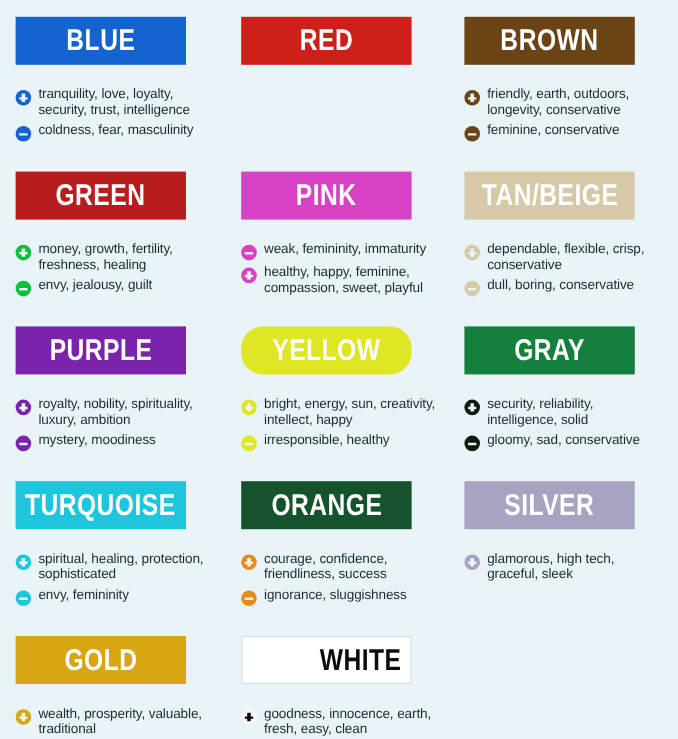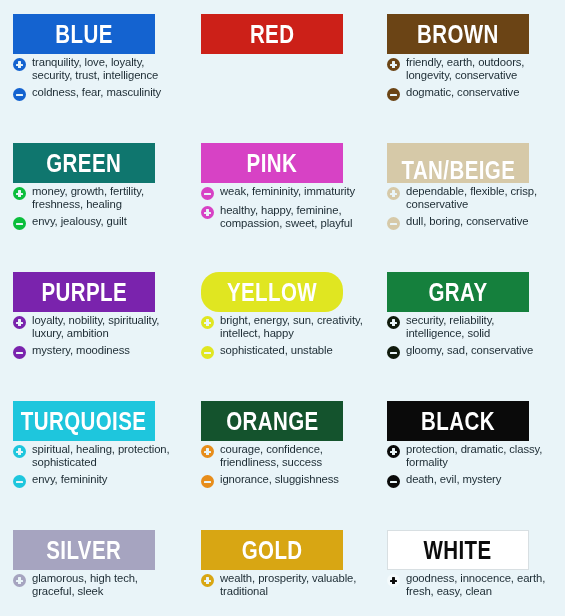--- a/index.html
+++ b/index.html
@@ -49,21 +49,21 @@
     text-shadow: 0 0 1px rgba(0,0,0,0.07);
   }
   .swatch.light-border {
     border: 1px solid #d8dfe2;
   }
   .swatch.dark-text .swatch-label {
     color: #0c0c0c;
     text-shadow: none;
   }
   .traits {
-    margin-top: 2px;
+    margin-top: 19px;
   }
   .trait {
     display: flex;
     align-items: flex-start;
     margin-bottom: 4px;
   }
   .badge {
     flex: 0 0 auto;
     width: 13px;
     height: 13px;
@@ -139,26 +139,26 @@
         <div class="swatch" style="background: rgb(107, 68, 21);">
           <span class="swatch-label" style="color: rgb(255, 255, 255);">BROWN</span>
         </div>
         <div class="traits">
           <div class="trait">
             <span class="badge plus" style="background: rgb(107, 68, 21);"></span>
             <span class="trait-text">friendly, earth, outdoors, longevity, conservative</span>
           </div>
           <div class="trait">
             <span class="badge minus" style="background: rgb(107, 68, 21);"></span>
-            <span class="trait-text">dogmatic, conservative</span>
-          </div>
-        </div>
-      </div>
-      <div class="cell">
-        <div class="swatch" style="background: #0f766e;">
+            <span class="trait-text">feminine, conservative</span>
+          </div>
+        </div>
+      </div>
+      <div class="cell">
+        <div class="swatch" style="background: #b91c1c;">
           <span class="swatch-label" style="color: rgb(255, 255, 255);">GREEN</span>
         </div>
         <div class="traits">
           <div class="trait">
             <span class="badge plus" style="background: rgb(11, 190, 60);"></span>
             <span class="trait-text">money, growth, fertility, freshness, healing</span>
           </div>
           <div class="trait">
             <span class="badge minus" style="background: rgb(11, 190, 60);"></span>
             <span class="trait-text">envy, jealousy, guilt</span>
@@ -174,61 +174,61 @@
             <span class="badge minus" style="background: rgb(215, 66, 197);"></span>
             <span class="trait-text">weak, femininity, immaturity</span>
           </div>
           <div class="trait">
             <span class="badge plus" style="background: rgb(215, 66, 197);"></span>
             <span class="trait-text">healthy, happy, feminine, compassion, sweet, playful</span>
           </div>
         </div>
       </div>
       <div class="cell">
-        <div class="swatch" style="background: rgb(214, 201, 168); align-items: flex-end;">
+        <div class="swatch" style="background: rgb(214, 201, 168);">
           <span class="swatch-label" style="color: rgb(255, 255, 255);">TAN/BEIGE</span>
         </div>
         <div class="traits">
           <div class="trait">
             <span class="badge plus" style="background: rgb(214, 201, 168);"></span>
             <span class="trait-text">dependable, flexible, crisp, conservative</span>
           </div>
           <div class="trait">
             <span class="badge minus" style="background: rgb(214, 201, 168);"></span>
             <span class="trait-text">dull, boring, conservative</span>
           </div>
         </div>
       </div>
       <div class="cell">
         <div class="swatch" style="background: rgb(122, 35, 173);">
           <span class="swatch-label" style="color: rgb(255, 255, 255);">PURPLE</span>
         </div>
         <div class="traits">
           <div class="trait">
             <span class="badge plus" style="background: rgb(122, 35, 173);"></span>
-            <span class="trait-text">loyalty, nobility, spirituality, luxury, ambition</span>
+            <span class="trait-text">royalty, nobility, spirituality, luxury, ambition</span>
           </div>
           <div class="trait">
             <span class="badge minus" style="background: rgb(122, 35, 173);"></span>
             <span class="trait-text">mystery, moodiness</span>
           </div>
         </div>
       </div>
       <div class="cell">
         <div class="swatch" style="background: rgb(224, 230, 33); border-radius: 18px;">
           <span class="swatch-label" style="color: rgb(255, 255, 255);">YELLOW</span>
         </div>
         <div class="traits">
           <div class="trait">
             <span class="badge plus" style="background: rgb(224, 230, 33);"></span>
             <span class="trait-text">bright, energy, sun, creativity, intellect, happy</span>
           </div>
           <div class="trait">
             <span class="badge minus" style="background: rgb(224, 230, 33);"></span>
-            <span class="trait-text">sophisticated, unstable</span>
+            <span class="trait-text">irresponsible, healthy</span>
           </div>
         </div>
       </div>
       <div class="cell">
         <div class="swatch" style="background: #15803d;">
           <span class="swatch-label" style="color: rgb(255, 255, 255);">GRAY</span>
         </div>
         <div class="traits">
           <div class="trait">
             <span class="badge plus" style="background: rgb(15, 26, 12);"></span>
@@ -264,35 +264,20 @@
             <span class="badge plus" style="background: rgb(231, 141, 27);"></span>
             <span class="trait-text">courage, confidence, friendliness, success</span>
           </div>
           <div class="trait">
             <span class="badge minus" style="background: rgb(231, 141, 27);"></span>
             <span class="trait-text">ignorance, sluggishness</span>
           </div>
         </div>
       </div>
       <div class="cell">
-        <div class="swatch" style="background: rgb(10, 10, 10);">
-          <span class="swatch-label" style="color: rgb(255, 255, 255);">BLACK</span>
-        </div>
-        <div class="traits">
-          <div class="trait">
-            <span class="badge plus" style="background: rgb(10, 10, 10);"></span>
-            <span class="trait-text">protection, dramatic, classy, formality</span>
-          </div>
-          <div class="trait">
-            <span class="badge minus" style="background: rgb(10, 10, 10);"></span>
-            <span class="trait-text">death, evil, mystery</span>
-          </div>
-        </div>
-      </div>
-      <div class="cell">
         <div class="swatch" style="background: rgb(166, 164, 192);">
           <span class="swatch-label" style="color: rgb(255, 255, 255);">SILVER</span>
         </div>
         <div class="traits">
           <div class="trait">
             <span class="badge plus" style="background: rgb(166, 164, 192);"></span>
             <span class="trait-text">glamorous, high tech, graceful, sleek</span>
           </div>
         </div>
       </div>
@@ -301,21 +286,21 @@
           <span class="swatch-label" style="color: rgb(255, 255, 255);">GOLD</span>
         </div>
         <div class="traits">
           <div class="trait">
             <span class="badge plus" style="background: rgb(216, 166, 19);"></span>
             <span class="trait-text">wealth, prosperity, valuable, traditional</span>
           </div>
         </div>
       </div>
       <div class="cell">
-        <div class="swatch light-border dark-text" style="background: rgb(255, 255, 255);">
+        <div class="swatch light-border dark-text" style="background: rgb(255, 255, 255); justify-content: flex-end;">
           <span class="swatch-label" style="color: rgb(12, 12, 12);">WHITE</span>
         </div>
         <div class="traits">
           <div class="trait">
             <span class="badge plus bare" style="background: rgb(244, 250, 252);"></span>
             <span class="trait-text">goodness, innocence, earth, fresh, easy, clean</span>
           </div>
         </div>
       </div>
     </div>

